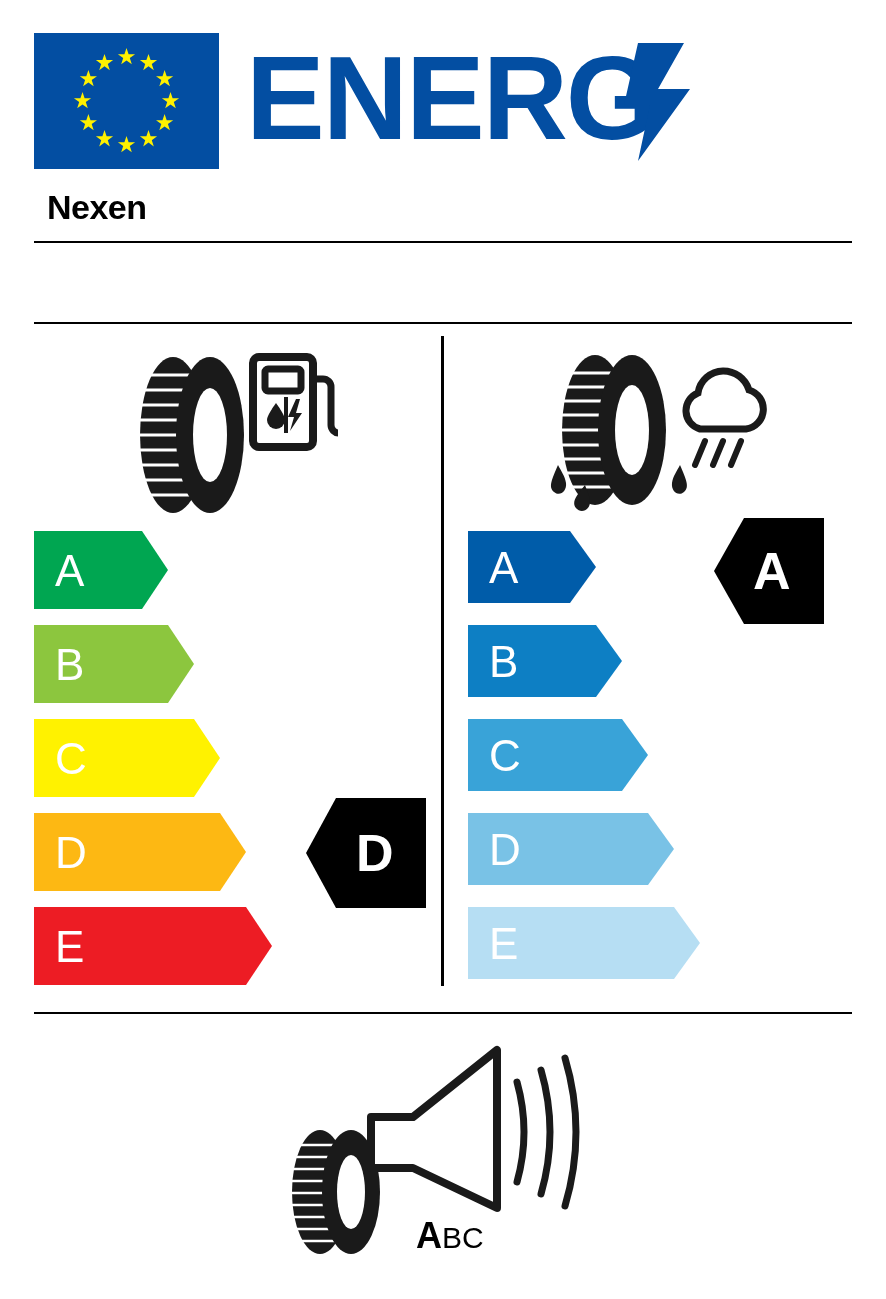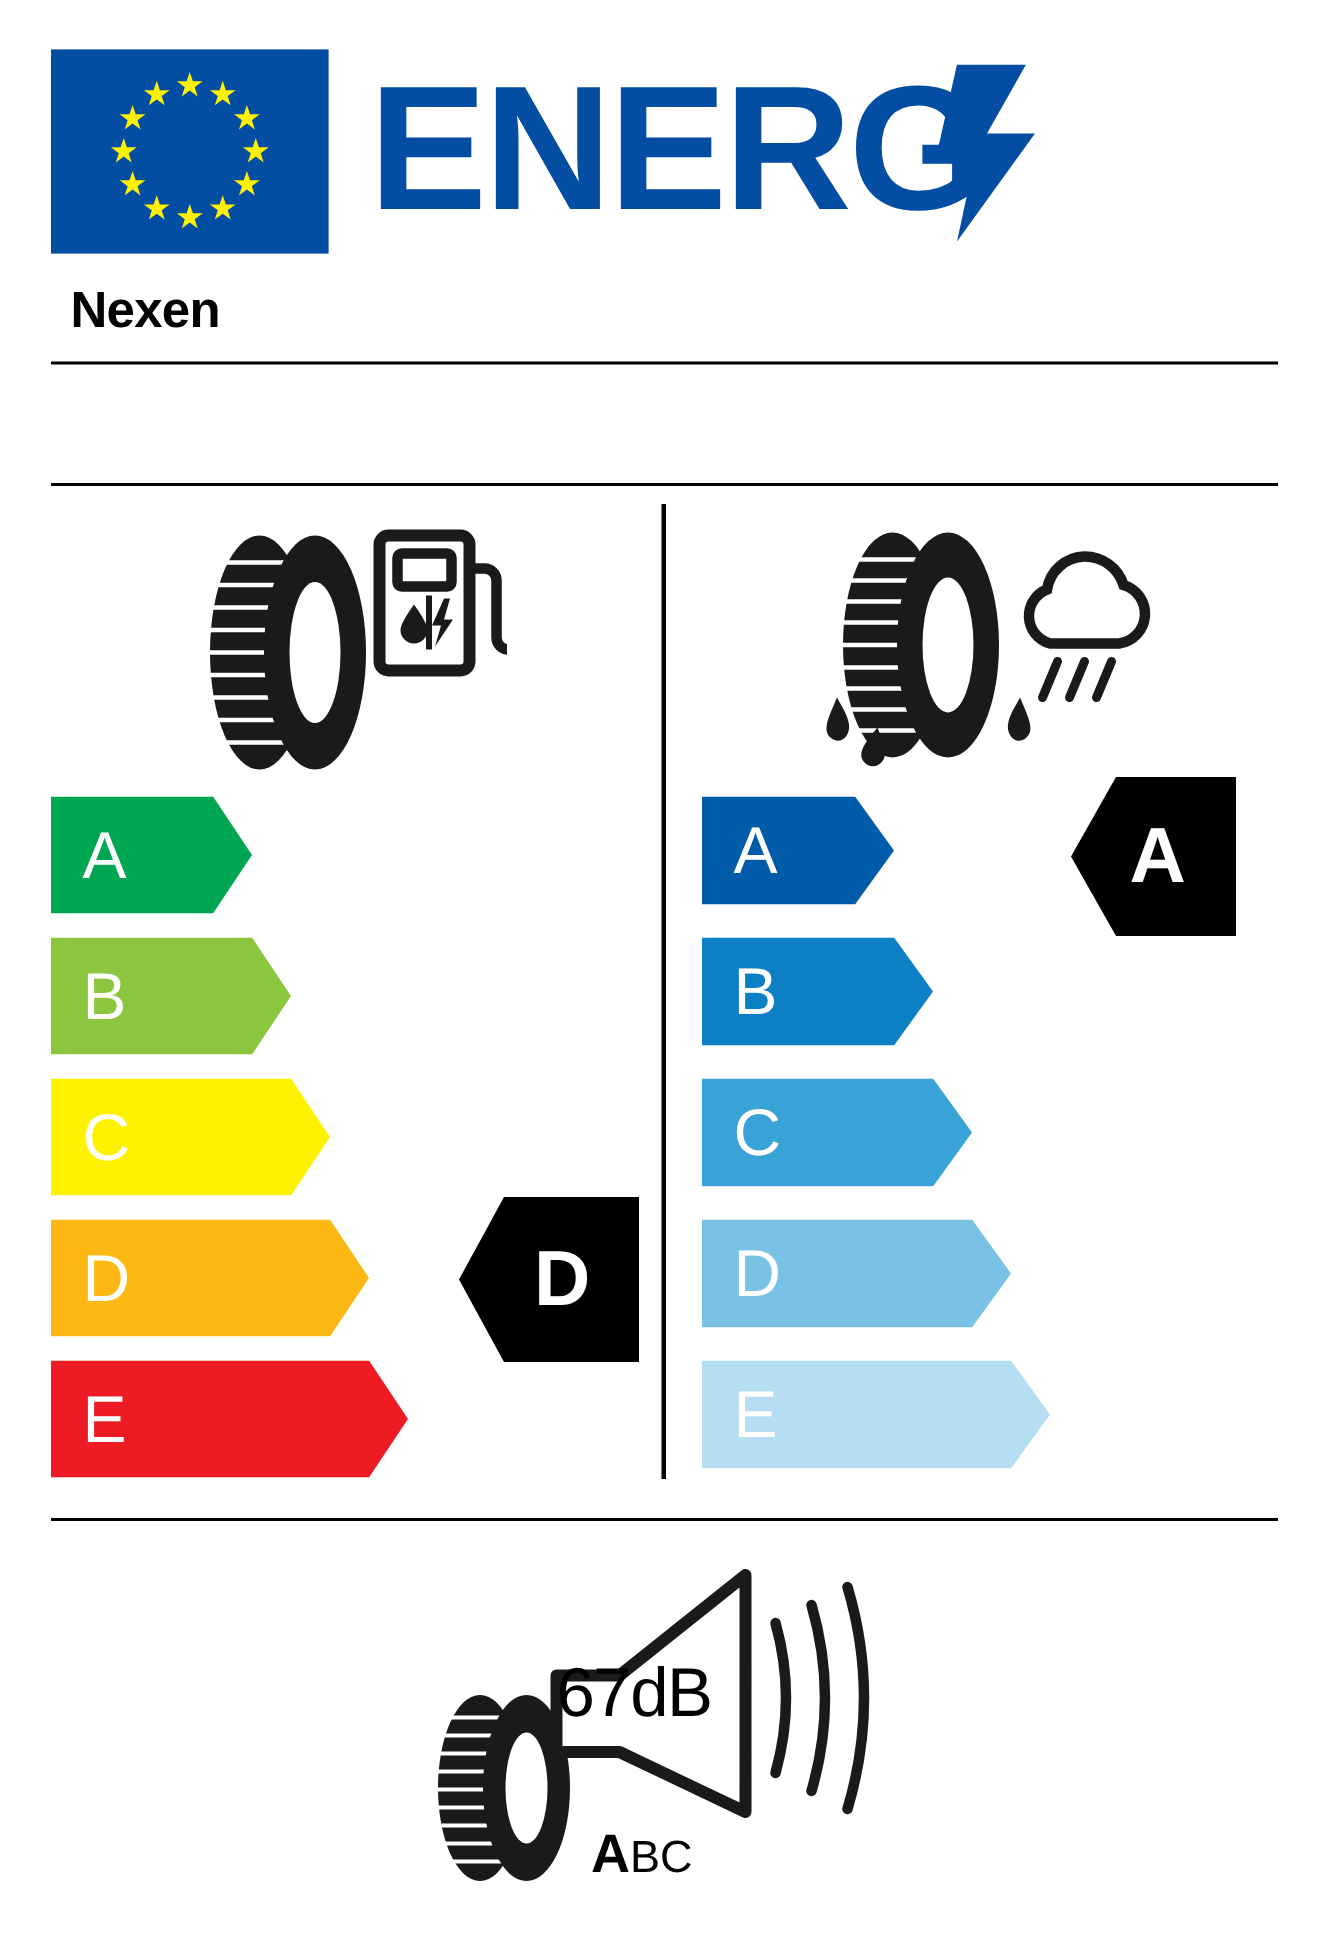--- a/index.html
+++ b/index.html
@@ -343,19 +343,18 @@
       <path d="M86 77 L128 77 L212 10 L212 168 L128 128 L86 128 Z" fill="#ffffff" stroke="#1A1A1A" stroke-width="8" stroke-linejoin="round"></path>
 
       <g fill="none" stroke="#1A1A1A" stroke-width="7" stroke-linecap="round">
         <path d="M232 42 q14 50 0 100"></path>
         <path d="M256 30 q18 62 0 124"></path>
         <path d="M280 18 q22 74 0 148"></path>
       </g>
     </svg>
   </div>
 
-  <div class="noise-db" style="left:371px; top:1101px;">67dB</div>
-
-  <div class="noise-class" style="left:394px; top:1215px;text-align:center;">
+
+  <div class="noise-class" style="left:416px; top:1215px;text-align:center;">
     <span class="sel">A</span><span class="rest">BC</span>
   </div>
 
 </div>
 
 </body></html>

